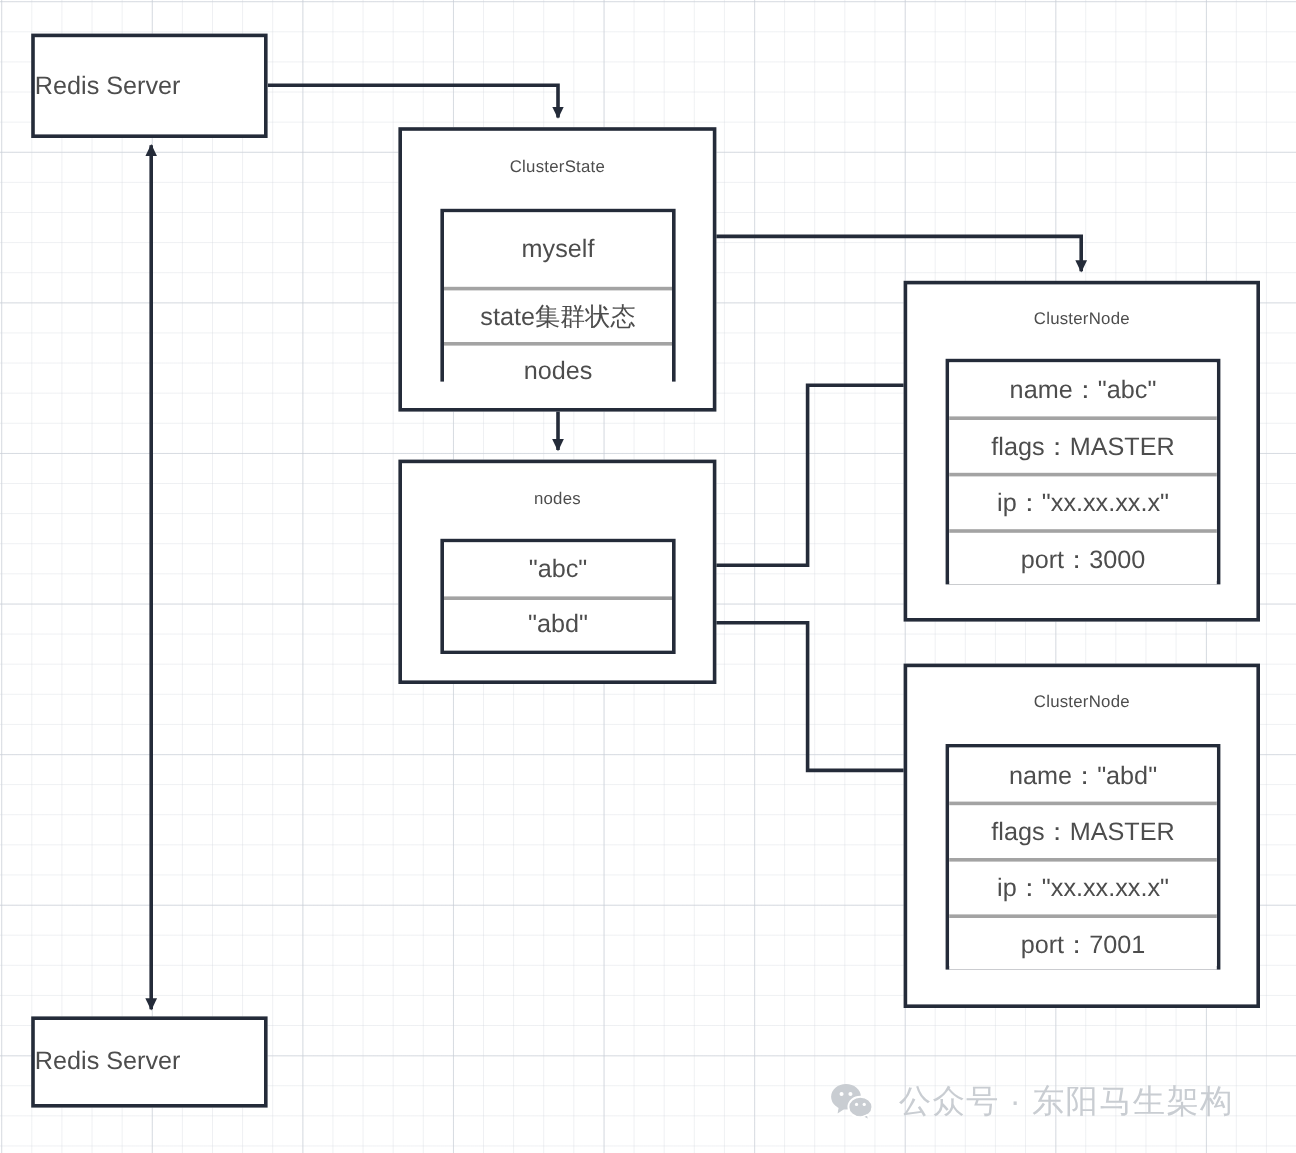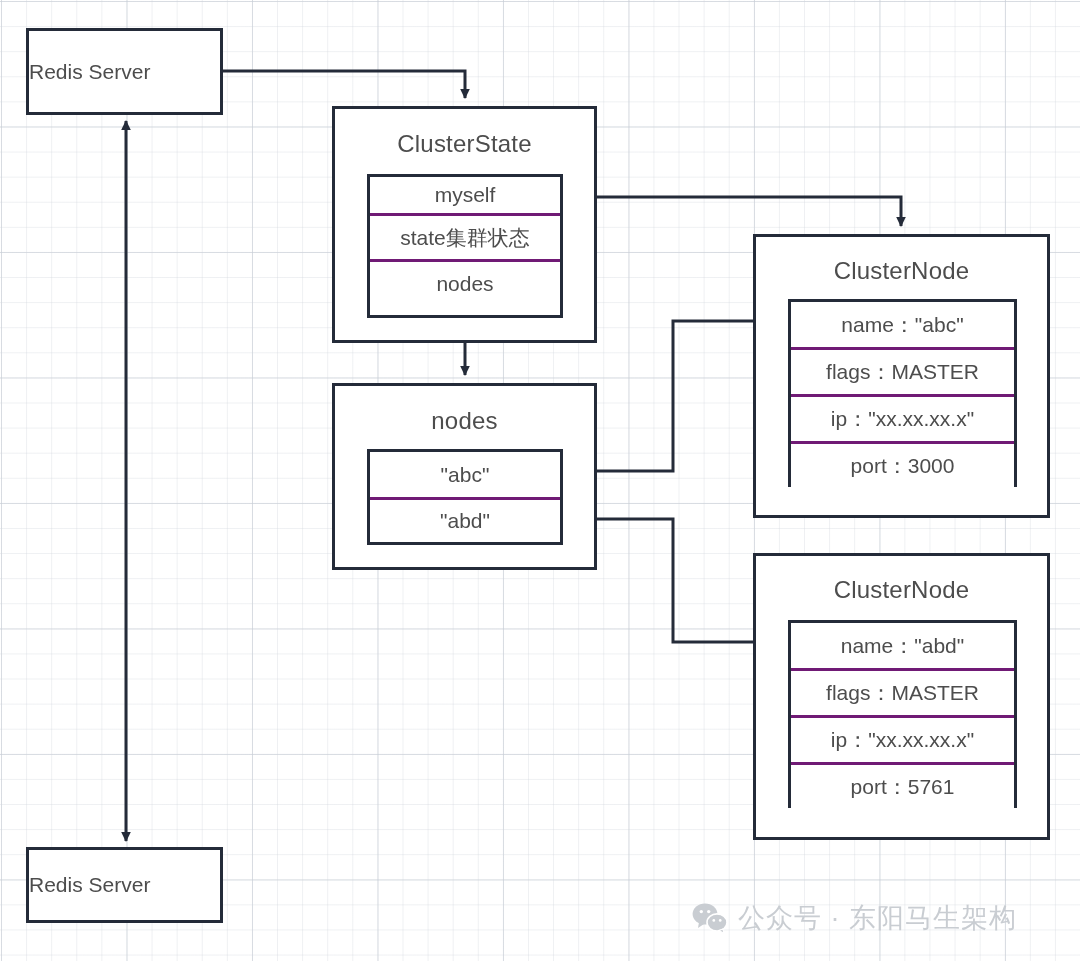--- a/index.html
+++ b/index.html
@@ -37,21 +37,21 @@
     border: 3px solid #242b39;
     background: #ffffff;
     color: #4d4d4d;
   }
   .node-title {
     position: absolute;
     left: 0;
     right: 0;
     text-align: center;
     color: #4d4d4d;
-    font-size: 24px;
+    font-size: 14px;
     letter-spacing: 0.2px;
     white-space: nowrap;
   }
   .rowbox {
     position: absolute;
     box-sizing: border-box;
     border: 3px solid #242b39;
     background: #ffffff;
   }
   .row {
@@ -59,21 +59,21 @@
     width: 100%;
     display: flex;
     align-items: center;
     justify-content: center;
     color: #4d4d4d;
     font-size: 21px;
     white-space: nowrap;
     background: #ffffff;
   }
   .row + .row {
-    border-top: 3px solid #701a75;
+    border-top: 3px solid #a3a3a3;
   }
   .centerbox {
     position: absolute;
     box-sizing: border-box;
     display: flex;
     align-items: center;
     justify-content: flex-start;
     color: #4d4d4d;
     font-size: 21px;
     white-space: nowrap;
@@ -83,21 +83,21 @@
     left: 0;
     top: 0;
     width: 1080px;
     height: 961px;
     pointer-events: none;
   }
   .watermark {
     position: absolute;
     display: flex;
     align-items: center;
-    gap: 10px;
+    gap: 21px;
     color: #c9cdd2;
     font-size: 27px;
     letter-spacing: 1px;
     white-space: nowrap;
   }
   .wm-text {
     color: #c9cdd2;
   }
 </style>
 </head>
@@ -141,21 +141,21 @@
   </svg>
 
   <div class="node centerbox" style="left:26px; top:28px; width:197px; height:87px;">
     <span>Redis Server</span>
   </div>
 
   <div class="node" style="left:332px; top:106px; width:265px; height:237px;">
     <div class="node-title" style="top:21px;">ClusterState</div>
   </div>
   <div class="rowbox" style="left:367px; top:174px; width:196px; height:144px;">
-    <div class="row" style="height:36px;">
+    <div class="row" style="height:62px;">
       <span>myself</span>
     </div>
     <div class="row" style="height:46px;">
       <span>state集群状态</span>
     </div>
     <div class="row" style="height:46px;">
       <span>nodes</span>
     </div>
   </div>
 
@@ -196,21 +196,21 @@
     <div class="row" style="height:45px;">
       <span>name："abd"</span>
     </div>
     <div class="row" style="height:47px;">
       <span>flags：MASTER</span>
     </div>
     <div class="row" style="height:47px;">
       <span>ip："xx.xx.xx.x"</span>
     </div>
     <div class="row" style="height:46px;">
-      <span>port：5761</span>
+      <span>port：7001</span>
     </div>
   </div>
 
   <div class="node centerbox" style="left:26px; top:847px; width:197px; height:76px;">
     <span>Redis Server</span>
   </div>
 
   <div class="watermark" style="left:692px; top:900px;">
     <svg width="36" height="32" viewBox="0 0 36 32">
       <ellipse cx="13" cy="12" rx="12.4" ry="10.6" fill="#c9cdd2"></ellipse>

